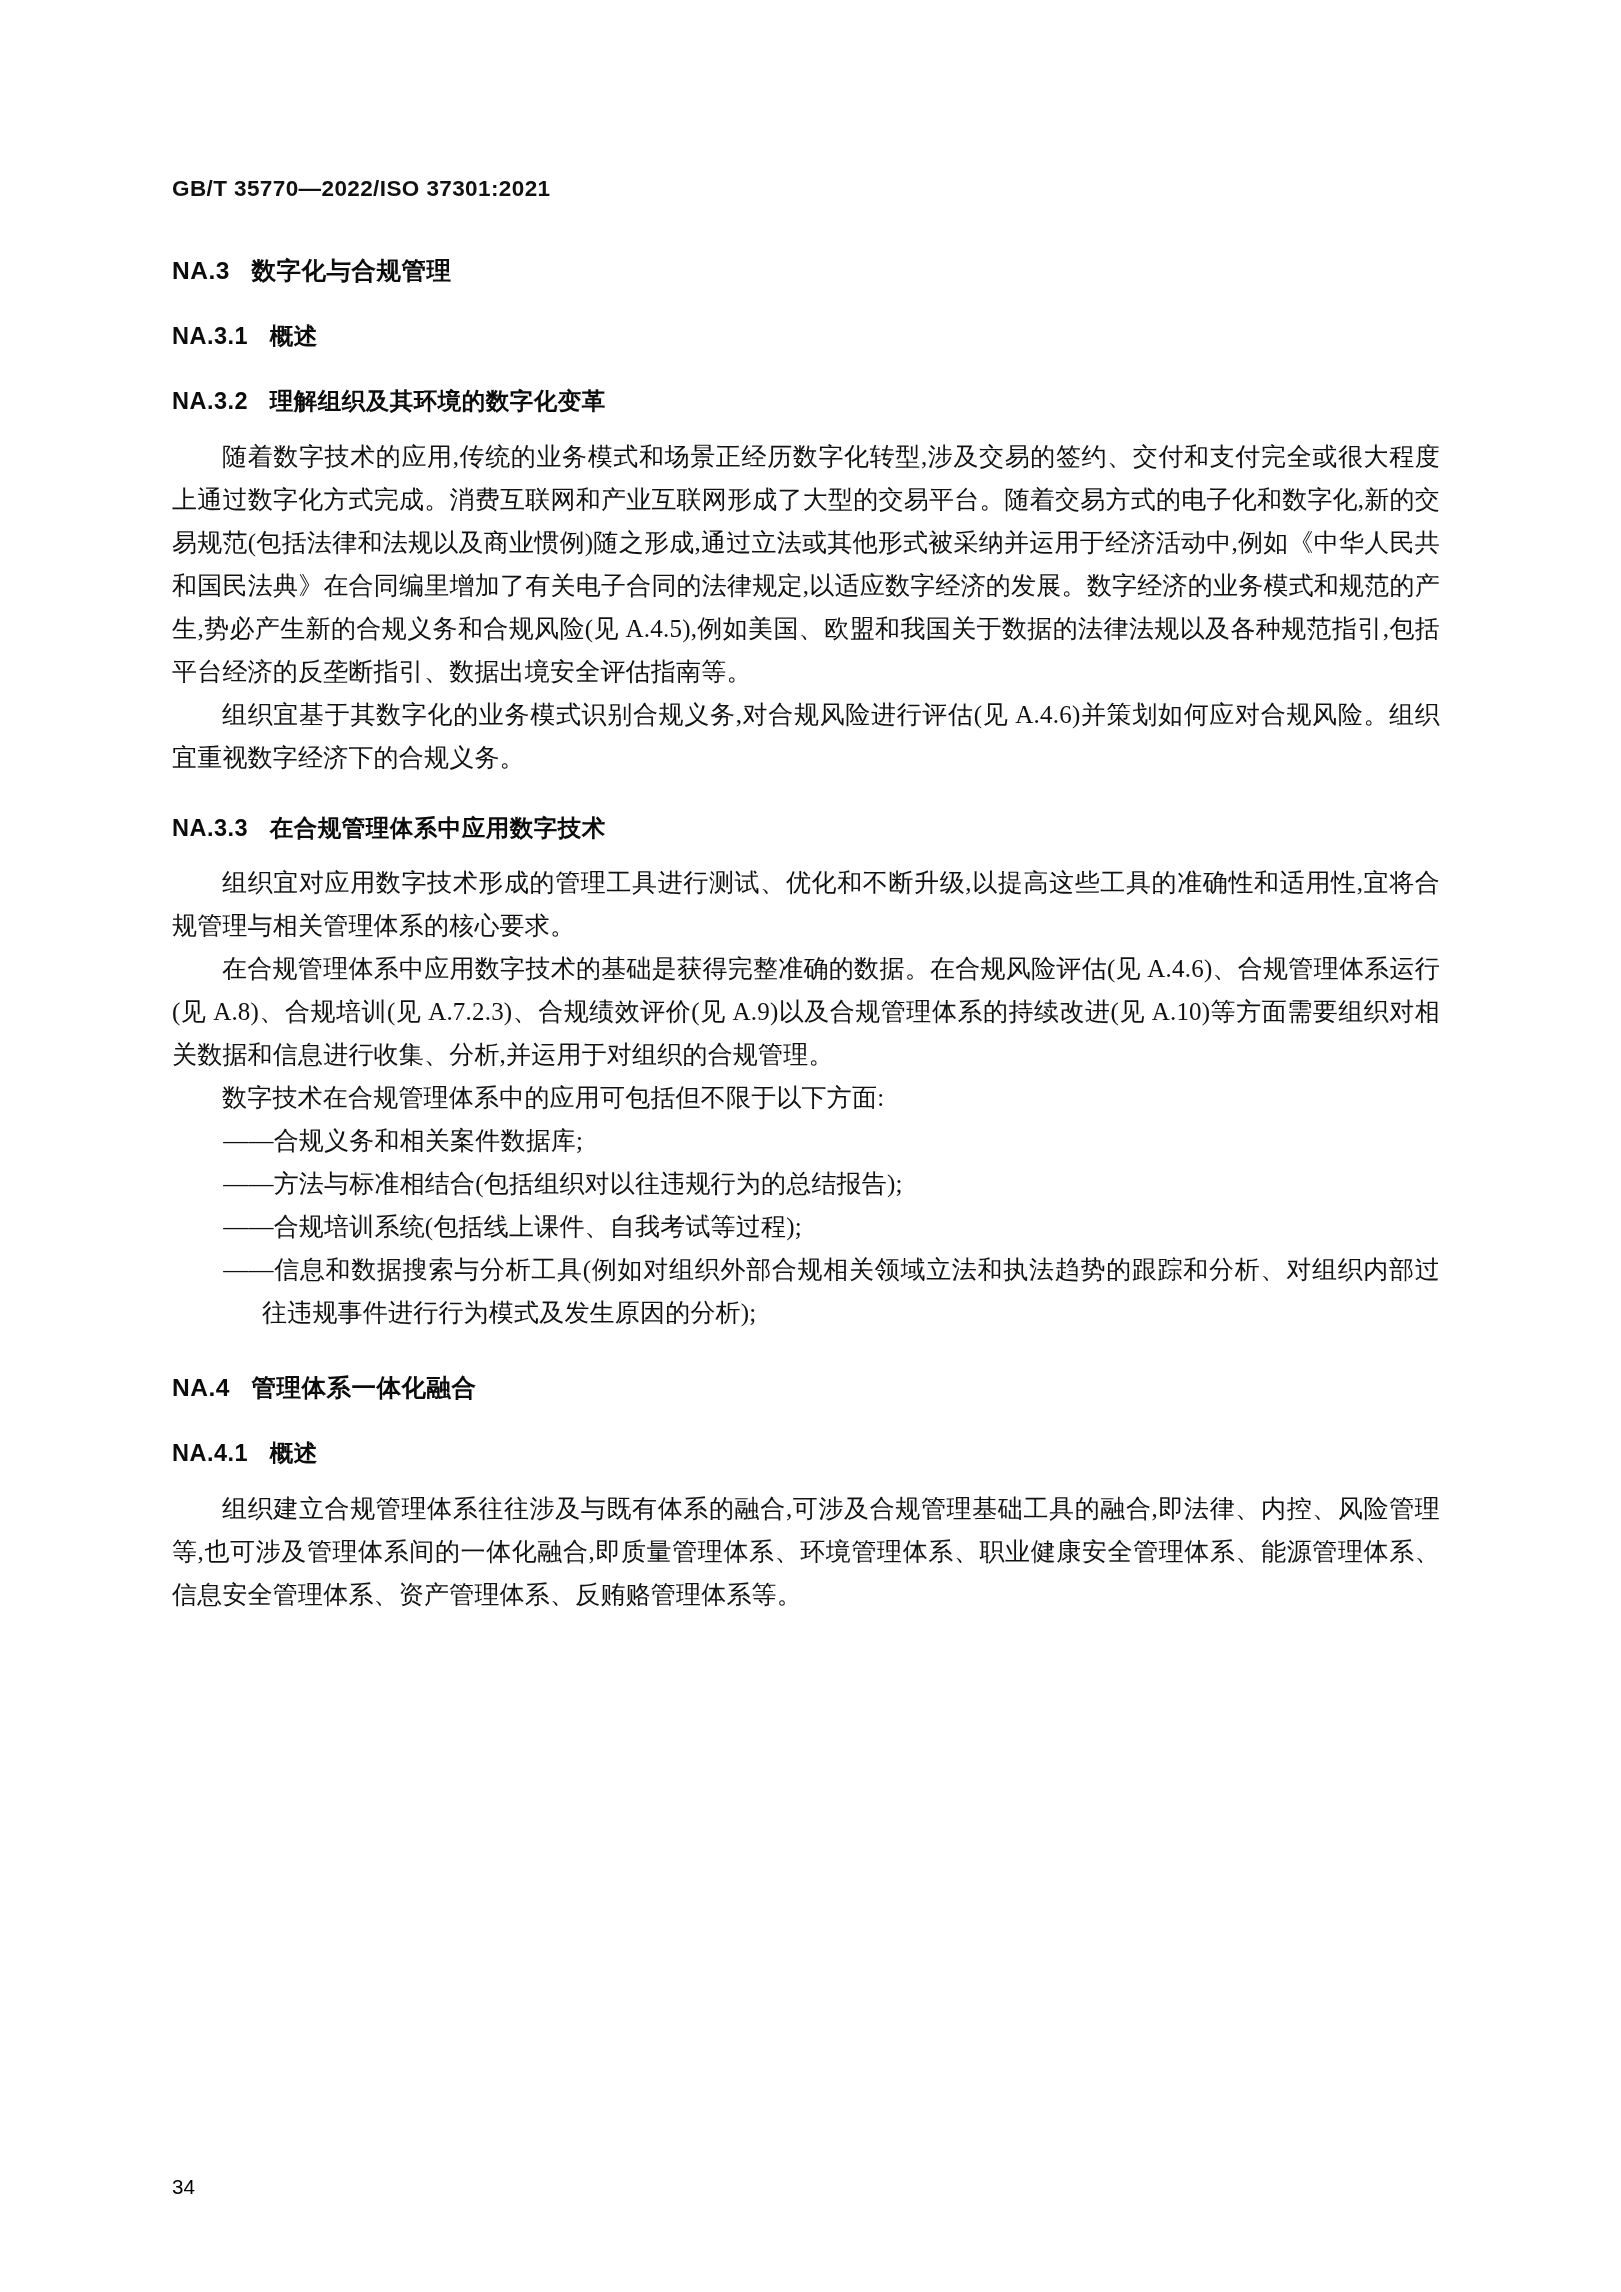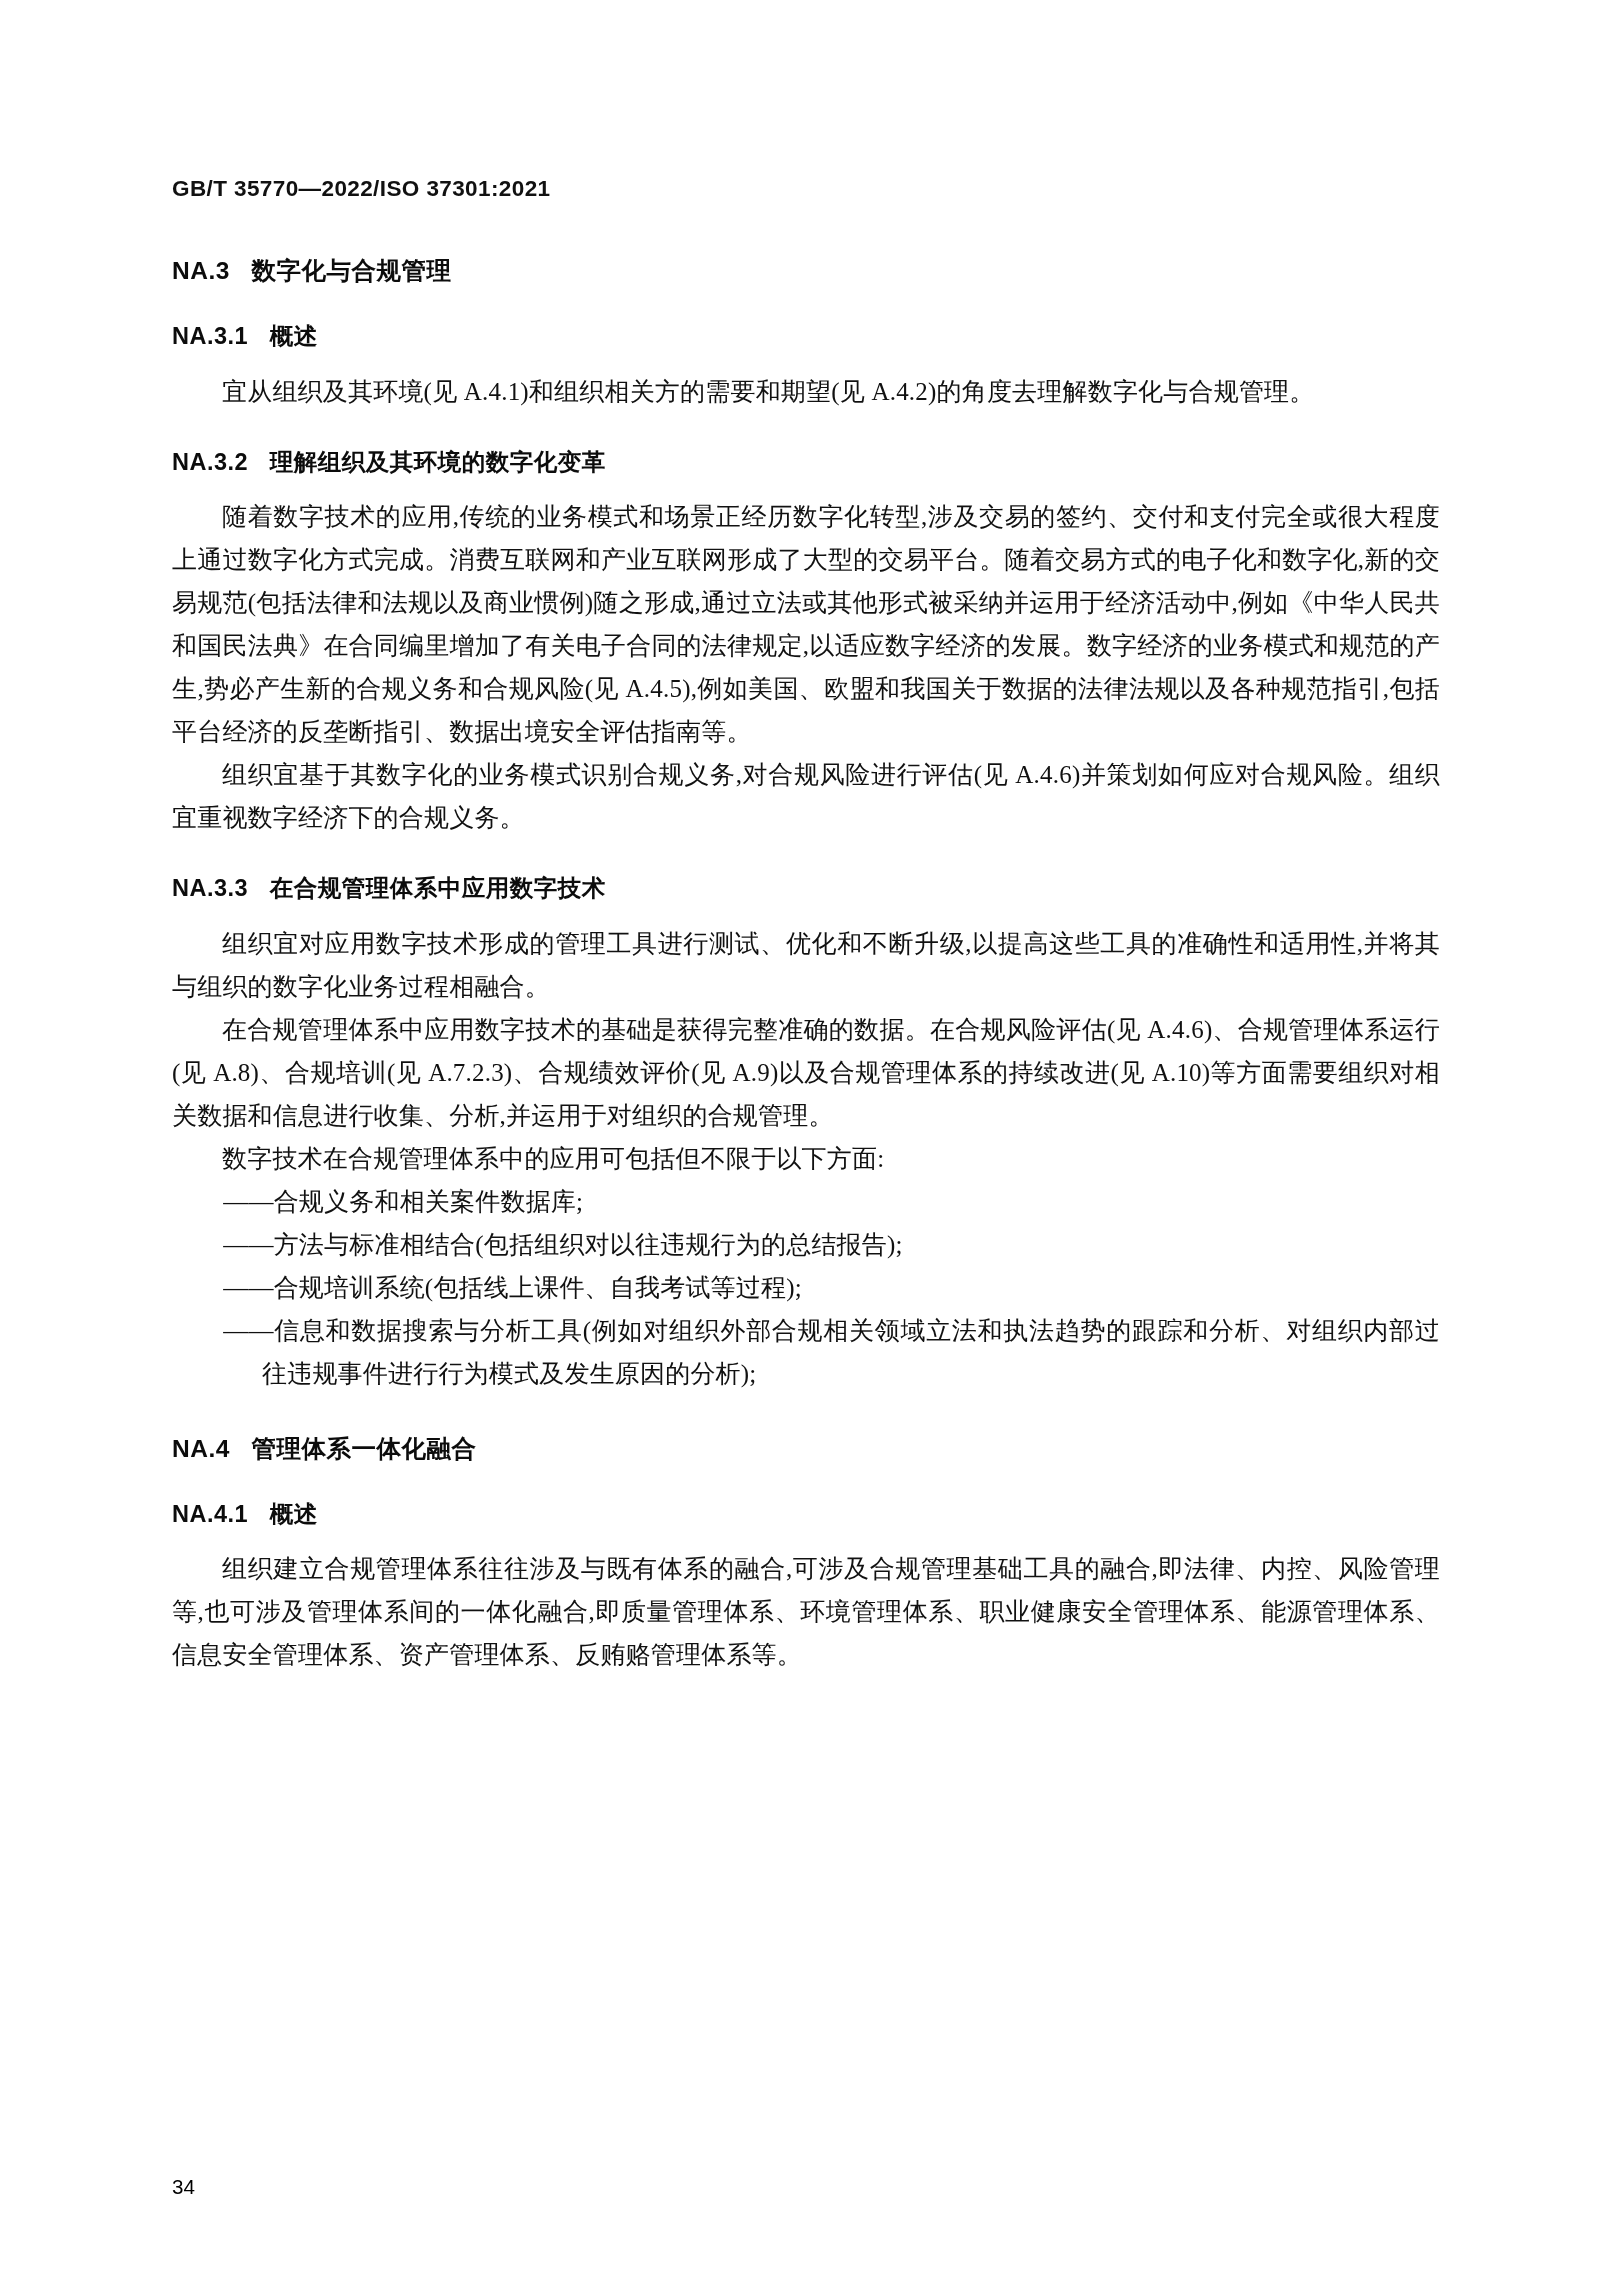--- a/index.html
+++ b/index.html
@@ -104,34 +104,33 @@
   <div class="content">
 
     <h2 class="clause">
       <span class="num">NA.3</span><span>数字化与合规管理</span>
     </h2>
 
     <h3 class="clause">
       <span class="num">NA.3.1</span><span>概述</span>
     </h3>
 
-    <p class="body">宜从组织及其环境(见 A.4.1)和组织相关方的需要和期望(见 A.4.2)的角度去理解数字化与合规管理。</p>
 
     <h3 class="clause">
       <span class="num">NA.3.2</span><span>理解组织及其环境的数字化变革</span>
     </h3>
 
     <p class="body">随着数字技术的应用,传统的业务模式和场景正经历数字化转型,涉及交易的签约、交付和支付完全或很大程度上通过数字化方式完成。消费互联网和产业互联网形成了大型的交易平台。随着交易方式的电子化和数字化,新的交易规范(包括法律和法规以及商业惯例)随之形成,通过立法或其他形式被采纳并运用于经济活动中,例如《中华人民共和国民法典》在合同编里增加了有关电子合同的法律规定,以适应数字经济的发展。数字经济的业务模式和规范的产生,势必产生新的合规义务和合规风险(见 A.4.5),例如美国、欧盟和我国关于数据的法律法规以及各种规范指引,包括平台经济的反垄断指引、数据出境安全评估指南等。</p>
     <p class="body">组织宜基于其数字化的业务模式识别合规义务,对合规风险进行评估(见 A.4.6)并策划如何应对合规风险。组织宜重视数字经济下的合规义务。</p>
 
     <h3 class="clause">
       <span class="num">NA.3.3</span><span>在合规管理体系中应用数字技术</span>
     </h3>
 
-    <p class="body">组织宜对应用数字技术形成的管理工具进行测试、优化和不断升级,以提高这些工具的准确性和适用性,并将其与组织的数字化业务过程相融合。</p>
+    <p class="body">组织宜对应用数字技术形成的管理工具进行测试、优化和不断升级,以提高这些工具的准确性和适用性,宜将合规管理与相关管理体系的核心要求。</p>
     <p class="body">在合规管理体系中应用数字技术的基础是获得完整准确的数据。在合规风险评估(见 A.4.6)、合规管理体系运行(见 A.8)、合规培训(见 A.7.2.3)、合规绩效评价(见 A.9)以及合规管理体系的持续改进(见 A.10)等方面需要组织对相关数据和信息进行收集、分析,并运用于对组织的合规管理。</p>
     <p class="body">数字技术在合规管理体系中的应用可包括但不限于以下方面:</p>
 
     <ul class="dashlist">
       <li>——合规义务和相关案件数据库;</li>
       <li>——方法与标准相结合(包括组织对以往违规行为的总结报告);</li>
       <li>——合规培训系统(包括线上课件、自我考试等过程);</li>
       <li>——信息和数据搜索与分析工具(例如对组织外部合规相关领域立法和执法趋势的跟踪和分析、对组织内部过往违规事件进行行为模式及发生原因的分析);</li>
     </ul>
 

